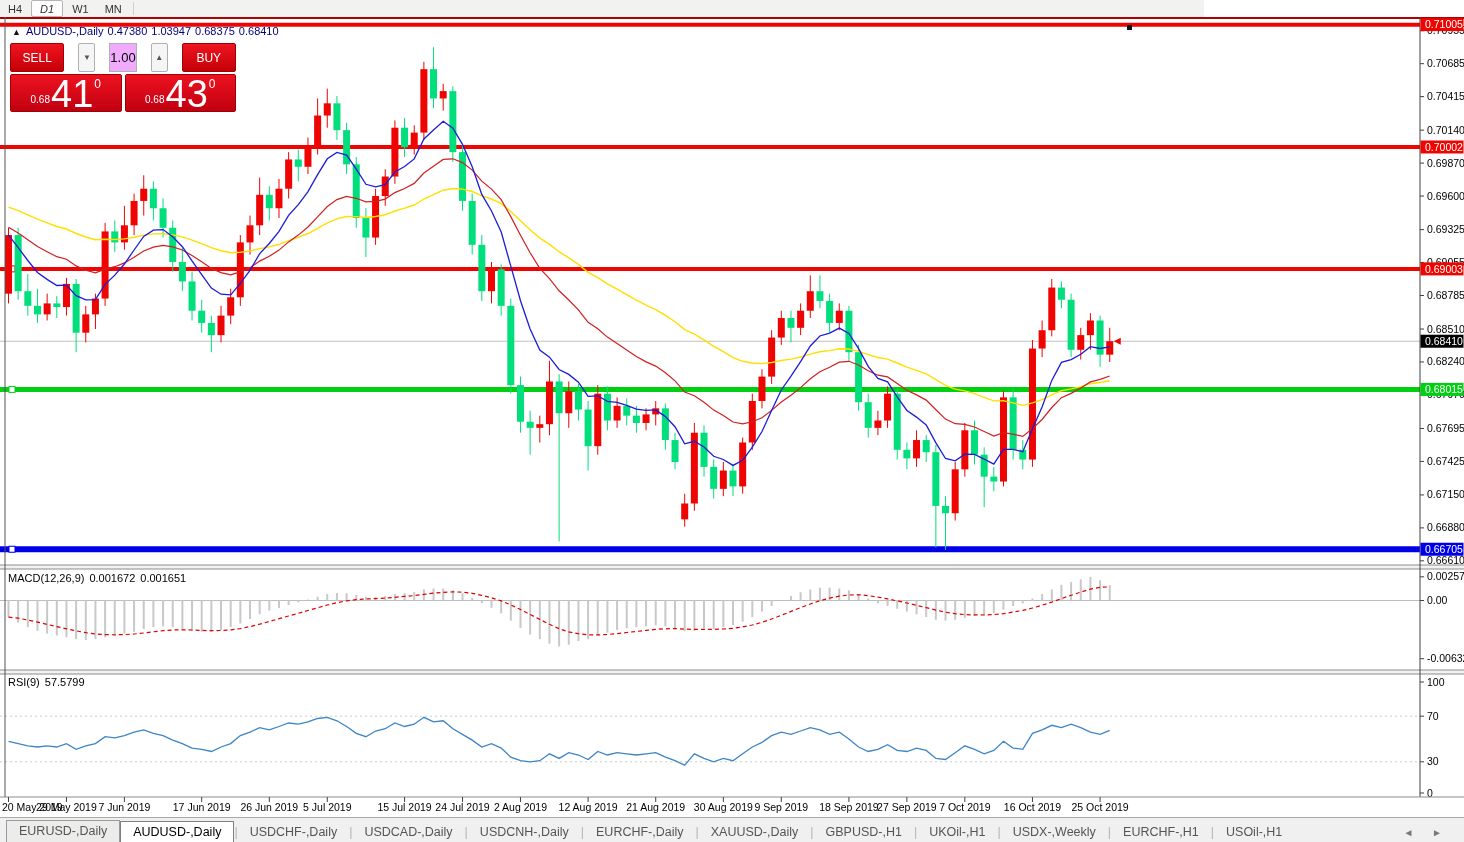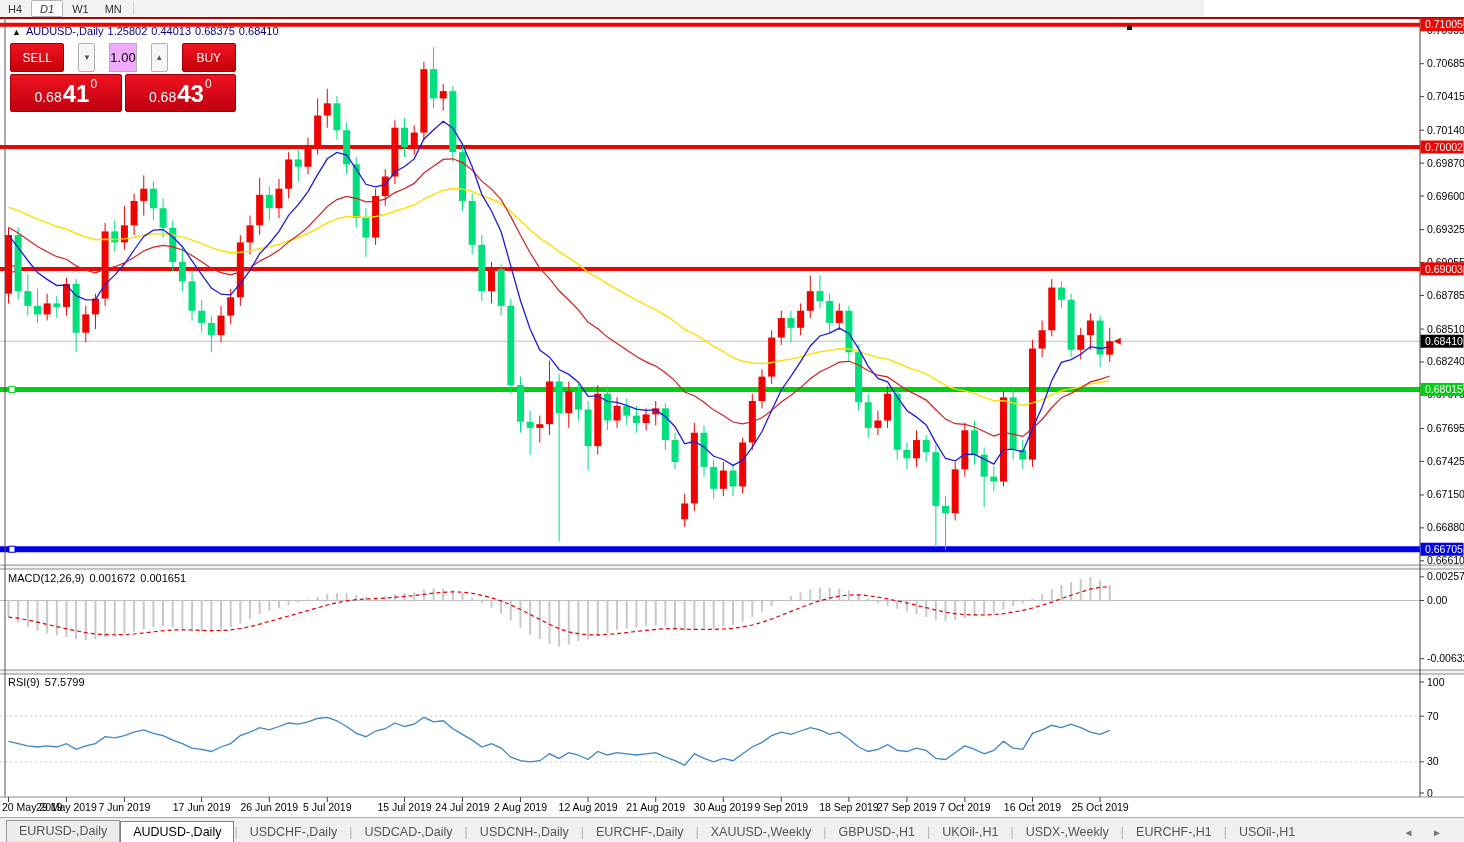--- a/index.html
+++ b/index.html
@@ -24,22 +24,22 @@
   .btn{background:linear-gradient(#ef1420,#c50007);color:#fff;font-size:12px;display:flex;
     align-items:center;justify-content:center;border-radius:2px;border:1px solid #9d0005;}
   .sell,.buy{width:60px;}
   .spin{width:17px;background:#f5f5f5;border:1px solid #b0b0b0;border-radius:2px;color:#555;
     font-size:8px;display:flex;align-items:center;justify-content:center;}
   .vol{flex:1;background:#f0abfc;border:1px solid #b0b0b0;font-size:13px;color:#000;
     display:flex;align-items:center;justify-content:center;}
   .row2{display:flex;gap:3px;margin-top:2px;height:38px;}
   .pricebox{flex:1;background:linear-gradient(#ee1220,#c00010);border:1px solid #9d0005;border-radius:2px;
     color:#fff;display:flex;align-items:flex-end;justify-content:center;padding-bottom:2px;}
-  .pricebox .pre{font-size:14px;margin:7px 1px 4px 0;}
-  .pricebox .big{font-size:24px;line-height:30px;font-weight:700;text-align:center;}
+  .pricebox .pre{font-size:10px;margin:7px 1px 4px 0;}
+  .pricebox .big{font-size:38px;line-height:30px;font-weight:400;text-align:center;}
   .pricebox .sup{font-size:12px;margin:2px 0 0 1px;align-self:flex-start;}
   
   .panelabel{position:absolute;font-size:11px;color:#000;z-index:3;white-space:nowrap;}
   .panelabel span{margin-right:5px;}
   
   .tabbar{position:absolute;left:0;top:817px;width:1464px;height:25px;background:#f0f0f0;
     border-top:1px solid #a8a8a8;display:flex;align-items:flex-end;font-size:12.5px;color:#555;}
   .tab{padding:3px 12px 4px 12px;white-space:nowrap;}
   .tab.first{border:1px solid #9a9a9a;background:#ececea;margin-left:6px;margin-bottom:0px;}
   .tab.active{border:1px solid #808080;border-bottom:none;background:#fff;color:#000;}
@@ -548,21 +548,21 @@
           <line x1="964.84" y1="780" x2="964.84" y2="785" stroke="#404040"></line>
           <text x="964.84" y="794" fill="#000" text-anchor="middle">7 Oct 2019</text>
           <line x1="1032.46" y1="780" x2="1032.46" y2="785" stroke="#404040"></line>
           <text x="1032.46" y="794" fill="#000" text-anchor="middle">16 Oct 2019</text>
           <line x1="1100.08" y1="780" x2="1100.08" y2="785" stroke="#404040"></line>
           <text x="1100.08" y="794" fill="#000" text-anchor="middle">25 Oct 2019</text>
         </g>
       </svg>
 
     <div class="title">
-      <span class="mk">▲</span><span>AUDUSD-,Daily</span><span>1.25802</span><span>0.44013</span><span>0.68375</span><span>0.68410</span>
+      <span class="mk">▲</span><span>AUDUSD-,Daily</span><span>0.47380</span><span>1.03947</span><span>0.68375</span><span>0.68410</span>
     </div>
 
     <div class="panel">
       <div class="row1">
         <div class="btn sell">SELL</div>
         <div class="spin">▼</div>
         <div class="vol">1.00</div>
         <div class="spin">▲</div>
         <div class="btn buy">BUY</div>
       </div>
@@ -593,21 +593,21 @@
       <div class="tab active">AUDUSD-,Daily</div>
       <div class="tabsep">|</div>
       <div class="tab">USDCHF-,Daily</div>
       <div class="tabsep">|</div>
       <div class="tab">USDCAD-,Daily</div>
       <div class="tabsep">|</div>
       <div class="tab">USDCNH-,Daily</div>
       <div class="tabsep">|</div>
       <div class="tab">EURCHF-,Daily</div>
       <div class="tabsep">|</div>
-      <div class="tab">XAUUSD-,Weekly</div>
+      <div class="tab">XAUUSD-,Daily</div>
       <div class="tabsep">|</div>
       <div class="tab">GBPUSD-,H1</div>
       <div class="tabsep">|</div>
       <div class="tab">UKOil-,H1</div>
       <div class="tabsep">|</div>
       <div class="tab">USDX-,Weekly</div>
       <div class="tabsep">|</div>
       <div class="tab">EURCHF-,H1</div>
       <div class="tabsep">|</div>
       <div class="tab">USOil-,H1</div>

